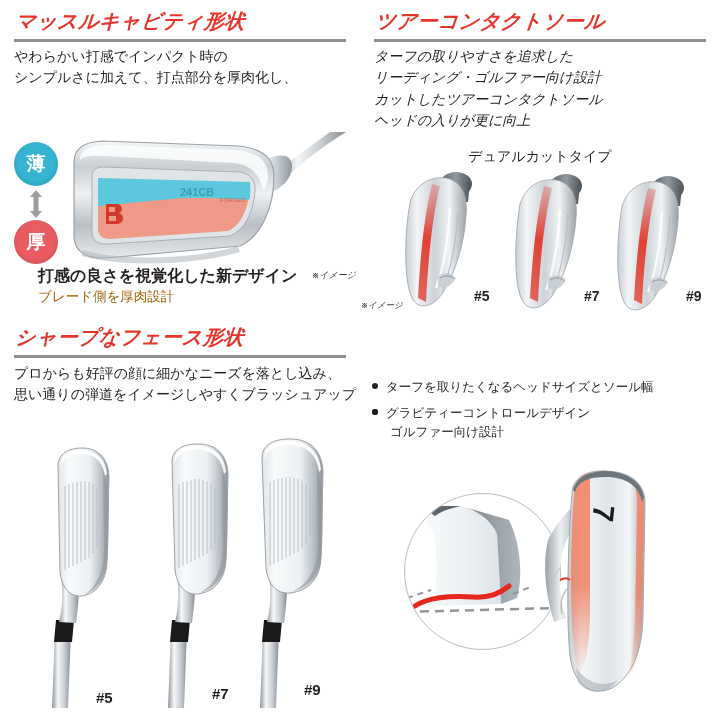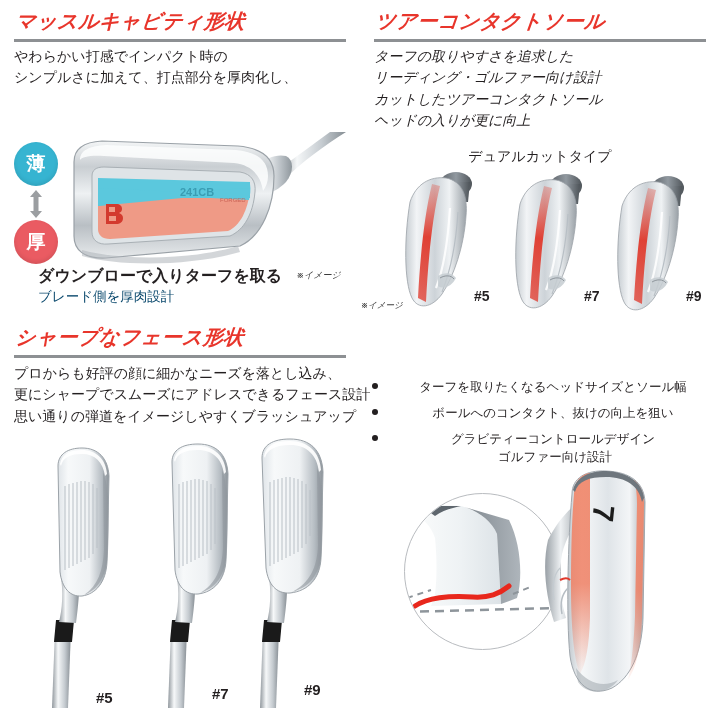--- a/index.html
+++ b/index.html
@@ -64,21 +64,21 @@
   }
   .gc-caption .c1{
     font-size:16px;font-weight:bold;color:#231f20;
     padding-left:38px;display:inline-block;
   }
   .gc-caption .note{
     font-size:9px;color:#3c3c3c;font-style:italic;
     display:inline-block;margin-left:10px;vertical-align:3px;
   }
   .gc-caption .c2{
-    font-size:13.5px;color:#0c4a6e;padding-left:38px;margin-top:1px;
+    font-size:13.5px;color:#a16207;padding-left:38px;margin-top:1px;
   }
 
   
   .faces{position:absolute;left:0;top:438px;width:360px;height:282px;}
   .face-item{position:absolute;width:110px;height:270px;}
   .face-label{
     position:absolute;bottom:6px;font-size:15px;font-weight:bold;color:#231f20;
   }
 
   
@@ -100,21 +100,21 @@
   .bullets li{
     list-style:none;font-size:12.5px;line-height:1.5;
     color:#231f20;margin:0 0 7px 0;position:relative;padding-left:14px;
     white-space:nowrap;
   }
   .bullets li .dot{
     position:absolute;left:0;top:5px;width:6px;height:6px;border-radius:50%;
     background:#231f20;
   }
   .bullets li .sub{display:block;padding-left:4px;}
-  .bullets{padding:0;margin:0;text-align:center;}
+  .bullets{padding:0;margin:0;}
 
   
   .detail-circle{
     position:absolute;left:404px;top:493px;width:155px;height:155px;
     border-radius:50%;border:1px solid #b9bcc0;overflow:hidden;background:#fff;
   }
   .seven-iron{position:absolute;left:542px;top:468px;width:140px;height:250px;}
 
   svg{display:block;}
 </style>
@@ -210,33 +210,32 @@
 
           <text x="118" y="64" font-family="'Liberation Sans',sans-serif" font-size="11" font-weight="bold" fill="#2f8fa6" opacity="0.75">241CB</text>
           <text x="158" y="70" font-family="'Liberation Sans',sans-serif" font-size="6" fill="#c2564a" opacity="0.8">FORGED</text>
 
           <path d="M20,118 C60,129 130,128 176,114 L178,120 C130,134 58,135 20,124 Z" fill="#aeb5ba" opacity="0.55"></path>
         </svg>
       </div>
     </div>
 
     <div class="gc-caption">
-      <span class="c1">ダウンブローで入りターフを取る</span>
+      <span class="c1">打感の良さを視覚化した新デザイン</span>
       <span class="note">※イメージ</span>
       <div class="c2">ブレード側を厚肉設計</div>
     </div>
 
     <div class="head-wrap" style="position:absolute;left:0;top:324px;">
       <div class="sect-head">シャープなフェース形状</div>
       <div class="head-rule"></div>
     </div>
 
     <div class="body-txt" style="position:absolute;left:0;top:357px;">
       <div>プロからも好評の顔に細かなニーズを落とし込み、</div>
-      <div>更にシャープでスムーズにアドレスできるフェース設計</div>
       <div>思い通りの弾道をイメージしやすくブラッシュアップ</div>
     </div>
 
     <div class="faces">
 
       <div class="face-item" style="left:24px;top:4px;">
         <svg viewBox="0 0 110 266" width="110" height="266">
           <defs>
             <linearGradient id="fg5" x1="0" y1="0" x2="1" y2="0">
               <stop offset="0%" stop-color="#dfe4e8"></stop>
@@ -431,21 +430,20 @@
     </div>
   </div>
 
   <ul class="bullets">
     <li>
       <span class="dot"></span>
       <span>ターフを取りたくなるヘッドサイズとソール幅</span>
     </li>
     <li>
       <span class="dot"></span>
-      <span>ボールへのコンタクト、抜けの向上を狙い</span>
     </li>
     <li>
       <span class="dot"></span>
       <span>グラビティーコントロールデザイン</span>
       <span class="sub">ゴルファー向け設計</span>
     </li>
   </ul>
 
   <div class="detail-circle">
     <svg viewBox="0 0 155 155" width="155" height="155">

